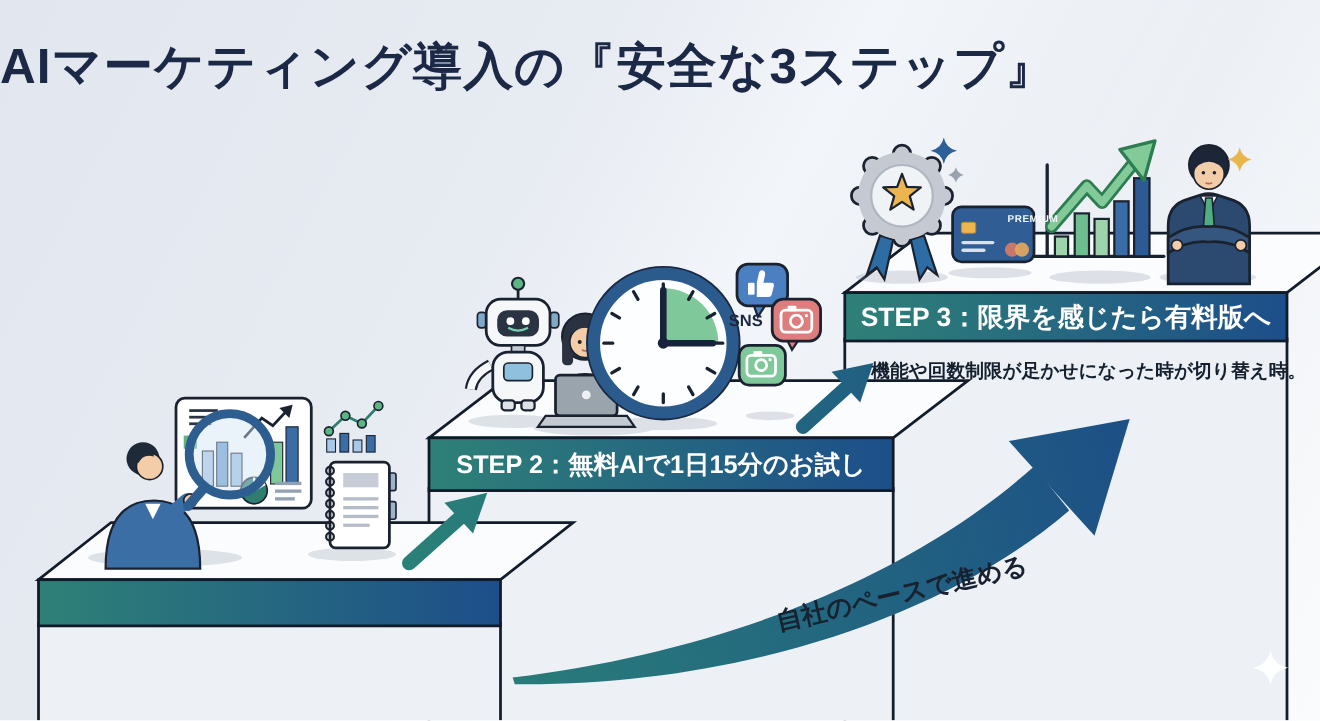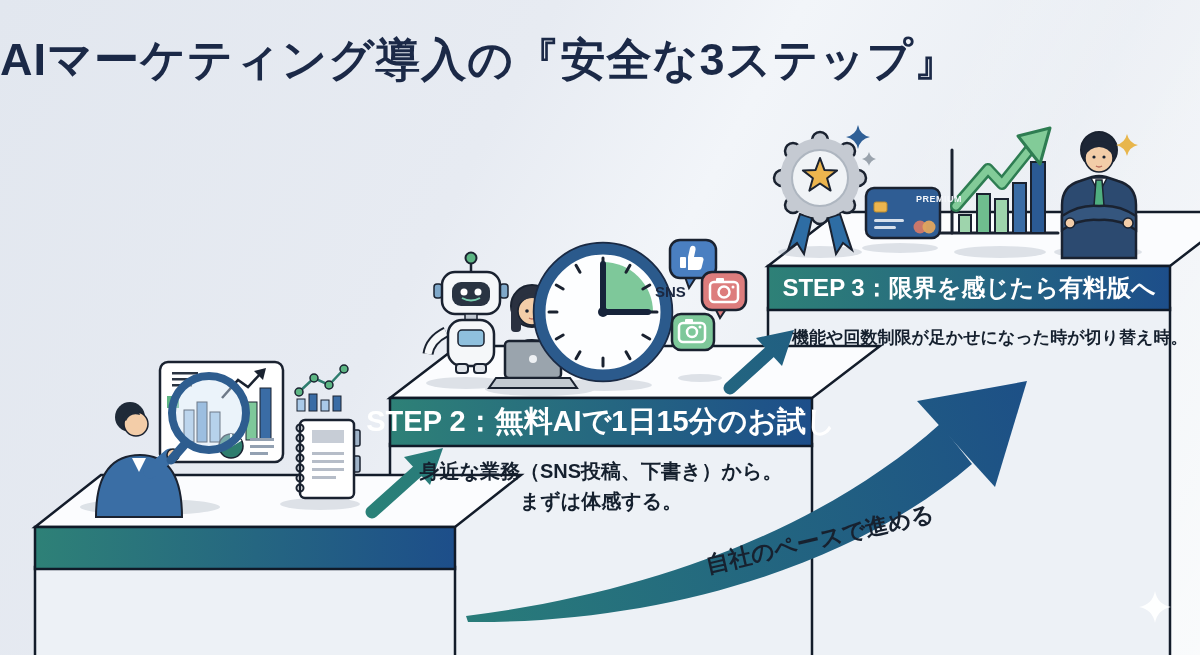--- a/index.html
+++ b/index.html
@@ -16,36 +16,36 @@
   .abs{position:absolute;}
   .title{
     left:0;right:0;top:30px;text-align:left;
     font-size:45px;font-weight:800;letter-spacing:1px;color:#1b2947;
   }
   .banner-label{
     display:flex;align-items:center;justify-content:center;
     color:#ffffff;font-weight:700;text-align:left;white-space:nowrap;
   }
   .bl-1{left:35px;top:527px;width:420px;height:42px;font-size:26px;}
-  .bl-2{left:390px;top:398px;width:422px;height:48px;font-size:29px;}
+  .bl-2{left:390px;top:398px;width:422px;height:48px;font-size:23px;}
   .bl-3{left:768px;top:266px;width:402px;height:44px;font-size:24px;}
   .desc{
     font-weight:700;color:#15202e;text-align:center;
     white-space:pre-line;line-height:1.5;
   }
   .d-1{left:55px;top:582px;width:380px;font-size:20px;}
   .d-2{left:400px;top:456px;width:402px;font-size:20px;}
   .d-3{left:778px;top:325px;width:392px;font-size:17px;white-space:nowrap;margin-left:14px;}
   .arrow-label{
     left:700px;top:524px;width:240px;text-align:center;
     transform:rotate(-13deg);font-size:23px;font-weight:700;color:#17212f;
   }
   .clock-label{left:553px;top:306px;width:100px;text-align:center;
     font-size:30px;font-weight:800;color:#1b2740;}
-  .sns-label{left:655px;top:283px;width:46px;
+  .sns-label{left:655px;top:283px;width:46px;text-align:center;
     font-size:15px;font-weight:800;color:#1b2740;}
   .premium-label{left:889px;top:194px;width:50px;text-align:left;
     font-size:9px;font-weight:700;letter-spacing:.5px;color:#f4f7fb;margin-left:27px;}
   svg{display:block;}
 </style>
 </head>
 <body>
 
 <div class="stage">
 
@@ -312,20 +312,18 @@
 
   <div class="abs title">AIマーケティング導入の『安全な3ステップ』</div>
 
   <div class="abs banner-label bl-2">
     <span>STEP 2：無料AIで1日15分のお試し</span>
   </div>
   <div class="abs banner-label bl-3">
     <span>STEP 3：限界を感じたら有料版へ</span>
   </div>
 
-  <div class="abs desc d-2">身近な業務（SNS投稿、下書き）から。
-まずは体感する。</div>
   <div class="abs desc d-3">機能や回数制限が足かせになった時が切り替え時。</div>
 
   <div class="abs arrow-label">自社のペースで進める</div>
   <div class="abs sns-label">SNS</div>
   <div class="abs premium-label">PREMIUM</div>
 </div>
 
 </body></html>

